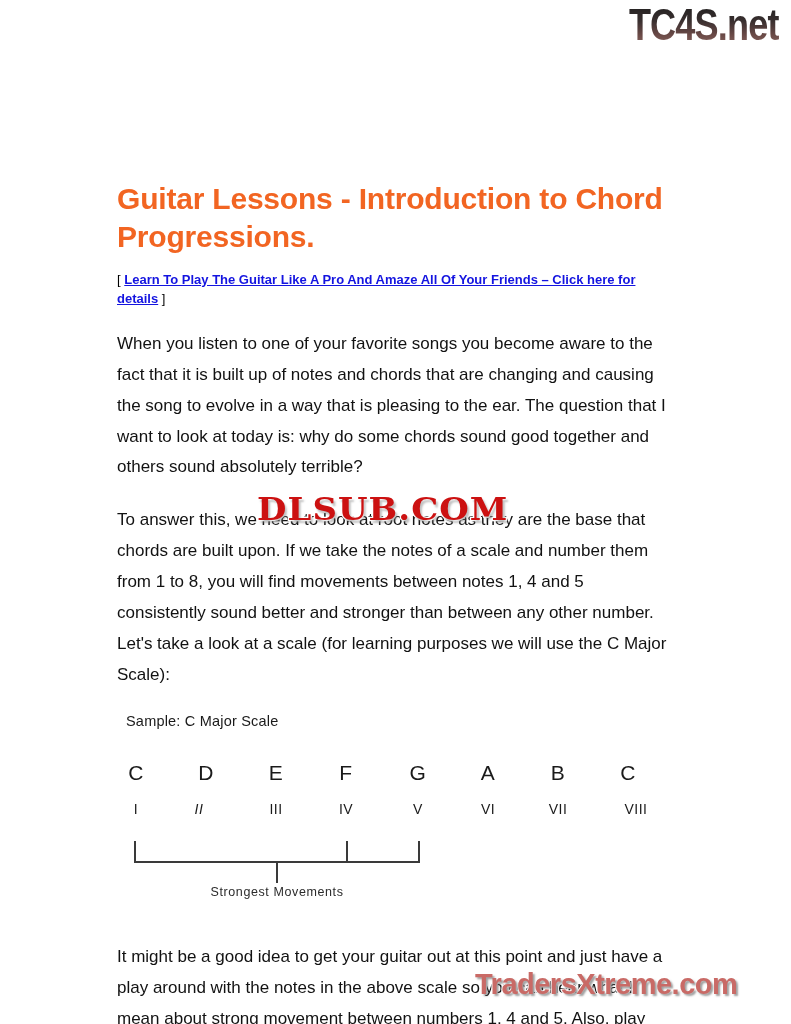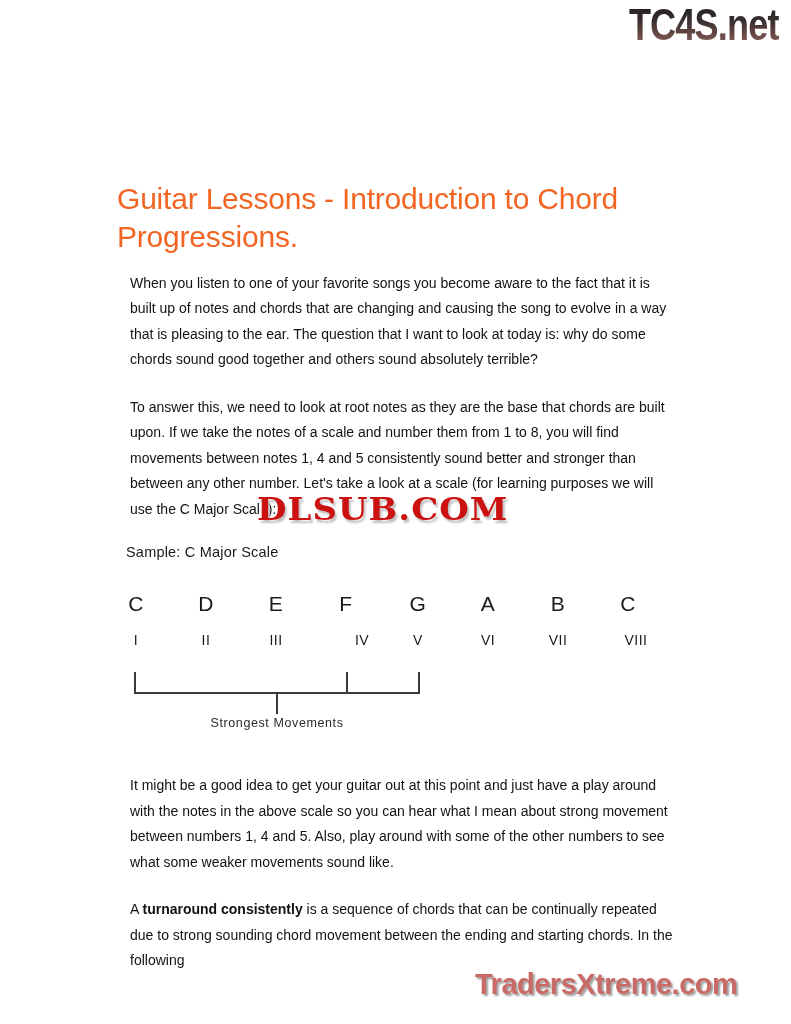--- a/index.html
+++ b/index.html
@@ -39,21 +39,21 @@
   .content {
     position: absolute;
     left: 117px;
     top: 180px;
     width: 557px;
   }
 
   .page-title {
     color: #F26522;
     font-size: 30px;
-    font-weight: normal;
+    font-weight: bold;
     line-height: 1.25;
     margin: 0 0 16px 0;
     letter-spacing: -0.2px;
   }
 
   .link-line {
     font-size: 13px;
     color: #000;
     font-weight: bold;
     line-height: 1.45;
@@ -63,24 +63,24 @@
     color: #1414E0;
     text-decoration: underline;
     font-weight: bold;
   }
   .bracket-char {
     font-weight: normal;
     color: #000;
   }
 
   p.body-text {
-    font-size: 14px;
+    font-size: 17px;
     color: #121212;
     line-height: 1.82;
-    margin: 0 0 22px 13px;
+    margin: 0 0 22px 0;
     text-align: left;
   }
   p.body-text b { font-weight: bold; }
 
   
   .scale-figure {
     position: relative;
     width: 557px;
     height: 205px;
     margin: 4px 0 24px 0;
@@ -210,20 +210,25 @@
 </style>
 </head>
 <body>
 
 <div class="header-logo">TC4S.net</div>
 
 <div class="content">
 
   <h1 class="page-title">Guitar Lessons - Introduction to Chord Progressions.</h1>
 
+  <div class="link-line">
+    <span class="bracket-char">[</span>
+    <a href="#">Learn To Play The Guitar Like A Pro And Amaze All Of Your Friends – Click here for details</a>
+    <span class="bracket-char">]</span>
+  </div>
 
   <p class="body-text">When you listen to one of your favorite songs you become aware to the fact that it is built up of notes and chords that are changing and causing the song to evolve in a way that is pleasing to the ear. The question that I want to look at today is: why do some chords sound good together and others sound absolutely terrible?</p>
 
   <p class="body-text">To answer this, we need to look at root notes as they are the base that chords are built upon. If we take the notes of a scale and number them from 1 to 8, you will find movements between notes 1, 4 and 5 consistently sound better and stronger than between any other number. Let's take a look at a scale (for learning purposes we will use the C Major Scale):</p>
 
   <div class="scale-figure">
     <div class="sample-label">Sample: C Major Scale</div>
 
     <div class="notes-row">
       <span class="scale-cell" style="left:19px;">C</span>
@@ -231,23 +236,23 @@
       <span class="scale-cell" style="left:159px;">E</span>
       <span class="scale-cell" style="left:229px;">F</span>
       <span class="scale-cell" style="left:301px;">G</span>
       <span class="scale-cell" style="left:371px;">A</span>
       <span class="scale-cell" style="left:441px;">B</span>
       <span class="scale-cell" style="left:511px;">C</span>
     </div>
 
     <div class="numerals-row">
       <span class="scale-cell" style="left:19px;">I</span>
-      <span class="scale-cell" style="left:89px;">II</span>
+      <span class="scale-cell" style="left:82px;font-style:italic;">II</span>
       <span class="scale-cell" style="left:159px;">III</span>
-      <span class="scale-cell" style="left:229px;margin-left:16px;">IV</span>
+      <span class="scale-cell" style="left:229px;">IV</span>
       <span class="scale-cell" style="left:301px;">V</span>
       <span class="scale-cell" style="left:371px;">VI</span>
       <span class="scale-cell" style="left:441px;">VII</span>
       <span class="scale-cell" style="left:519px;">VIII</span>
     </div>
 
     <div class="bracket">
       <div class="brk-hline" style="left:17px; width:286px;"></div>
       <div class="brk-vtick brk-up" style="left:17px;"></div>
       <div class="brk-vtick brk-up" style="left:229px;"></div>

